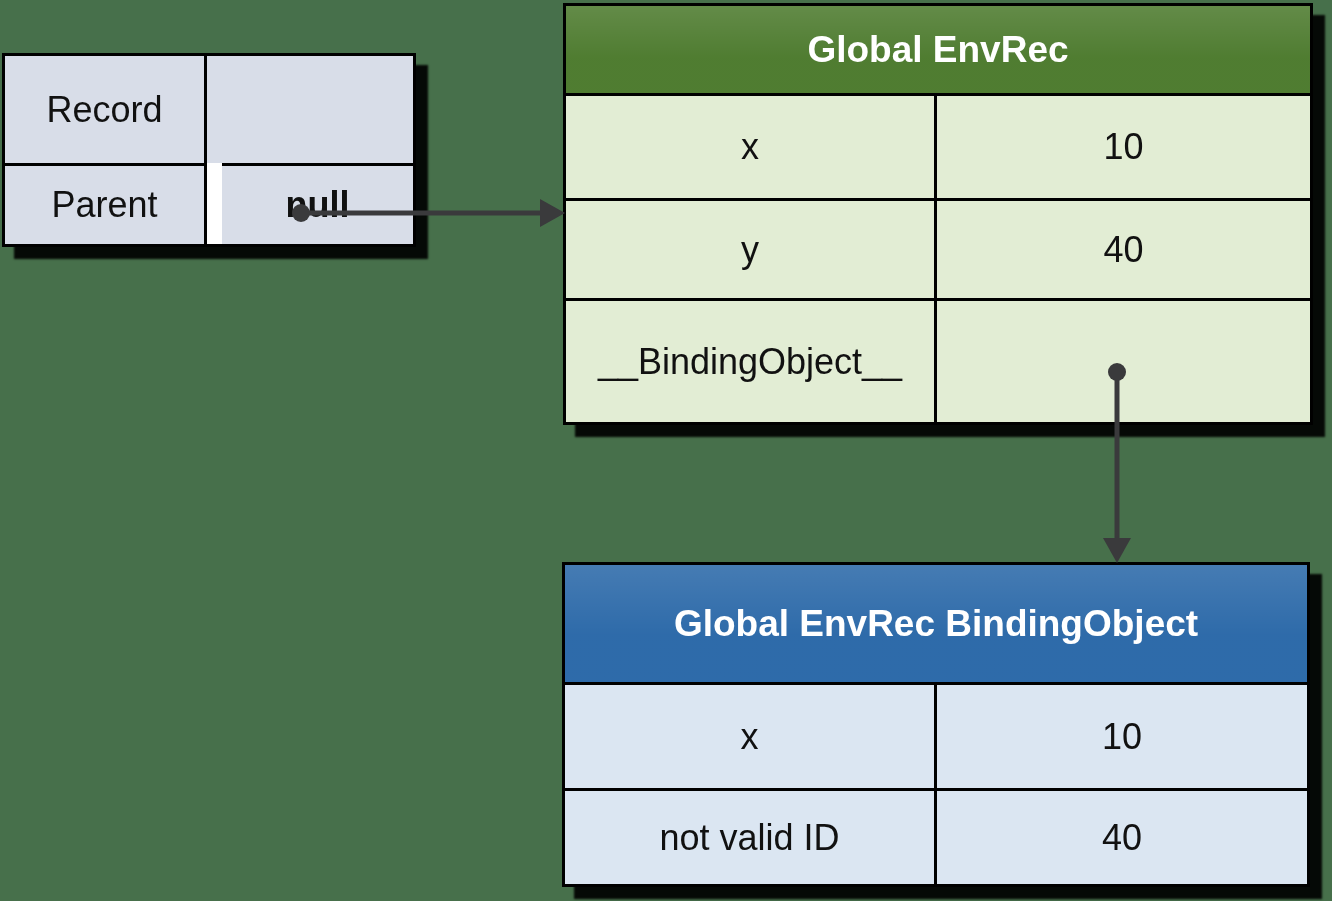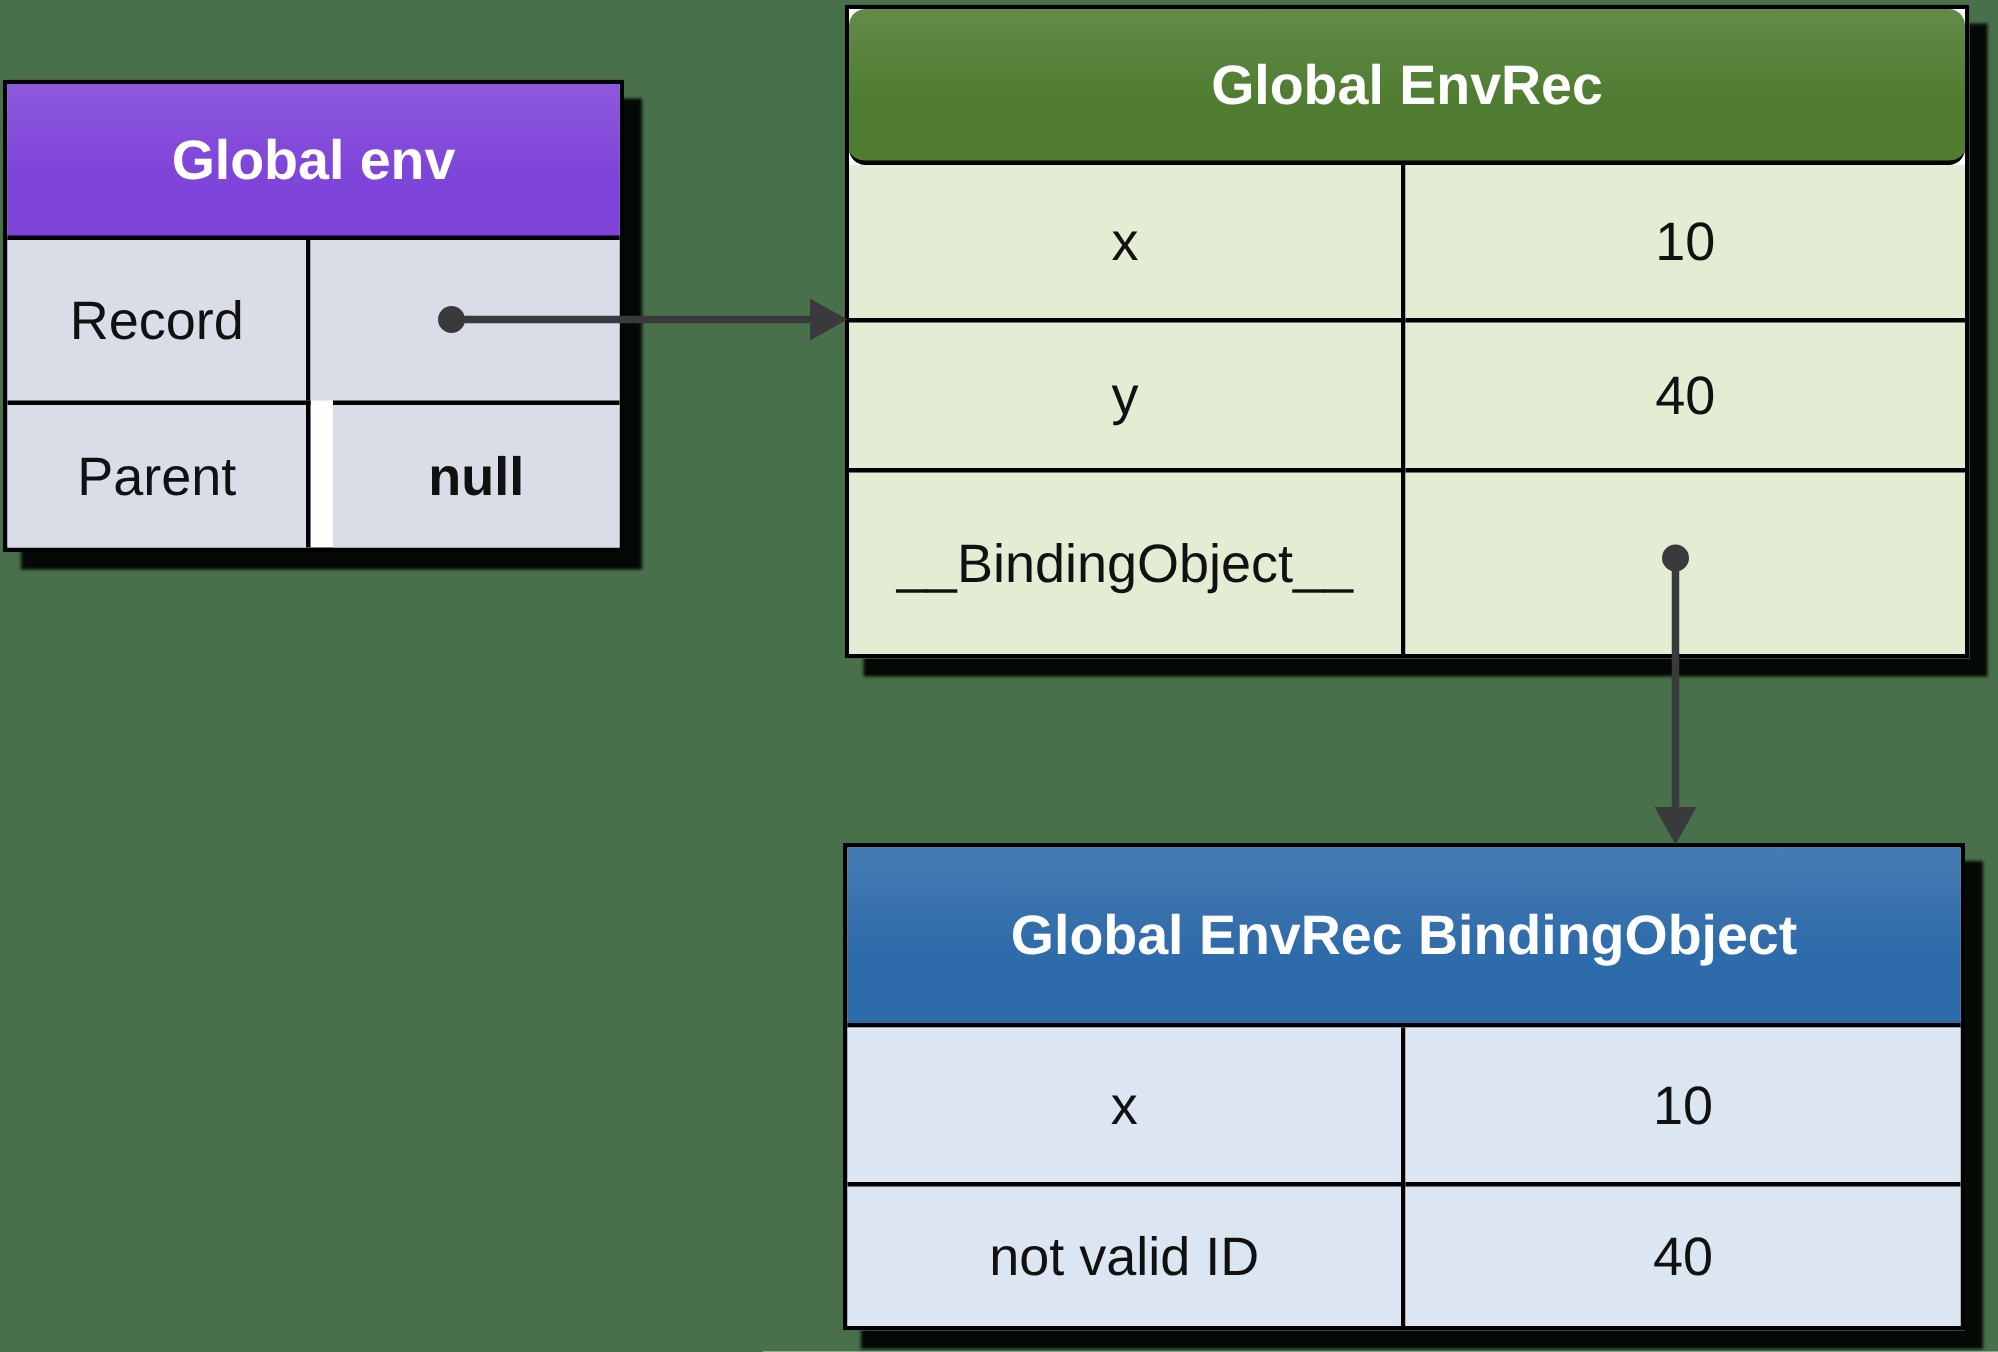--- a/index.html
+++ b/index.html
@@ -50,25 +50,25 @@
   .cell.label { border-right: 3px solid var(--border, #000000); }
   .cell.bt    { border-top: 3px solid var(--border, #000000); }
   .cell.strong { font-weight: bold; margin-left: 15px; }
 
   
   #global-env { left: 2px; top: 53px; width: 414px; }
   #global-env .hdr { height: 104px; background-color: var(--global-env-header, #7C40D8); }
   #global-env .grid { grid-template-columns: 202px 1fr; }
   #global-env .cell { background: var(--global-env-row-bg, #D8DDE8); }
   #global-env .r1 { height: 107px; }
-  #global-env .r2 { height: 98px; }
+  #global-env .r2 { height: 81px; }
 
   
   #global-envrec { left: 563px; top: 3px; width: 750px; }
-  #global-envrec .hdr { height: 104px; background-color: var(--global-envrec-header, #4C7A2D); border-radius: 11px; }
+  #global-envrec .hdr { height: 90px; background-color: var(--global-envrec-header, #4C7A2D); }
   #global-envrec .grid { grid-template-columns: 371px 1fr; }
   #global-envrec .cell { background: var(--global-envrec-row-bg, #E2EDD4); }
   #global-envrec .r1 { height: 102px; }
   #global-envrec .r2 { height: 100px; }
   #global-envrec .r3 { height: 124px; }
 
   
   #binding-object { left: 562px; top: 562px; width: 748px; }
   #binding-object .hdr { height: 120px; background-color: var(--binding-object-header, #2A68A8); }
   #binding-object .grid { grid-template-columns: 372px 1fr; }
@@ -85,21 +85,20 @@
     z-index: 10;
     pointer-events: none;
   }
 </style>
 </head>
 <body>
 
 <div class="canvas">
 
   <div class="card" id="global-env">
-    <div class="hdr">Global env</div>
     <div class="grid">
       <div class="cell label r1">Record</div>
       <div class="cell value r1"></div>
       <div class="cell label r2 bt">Parent</div>
       <div class="cell value r2 bt strong">null</div>
     </div>
   </div>
 
   <div class="card" id="global-envrec">
     <div class="hdr">Global EnvRec</div>

